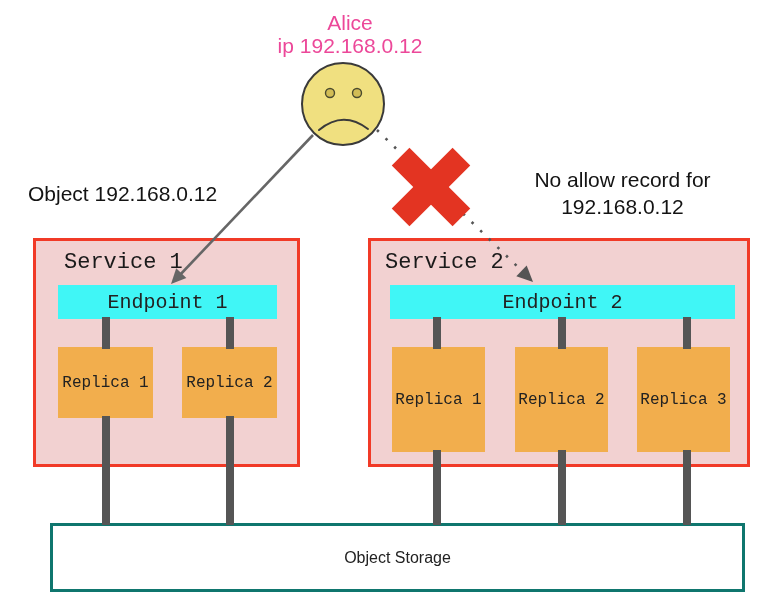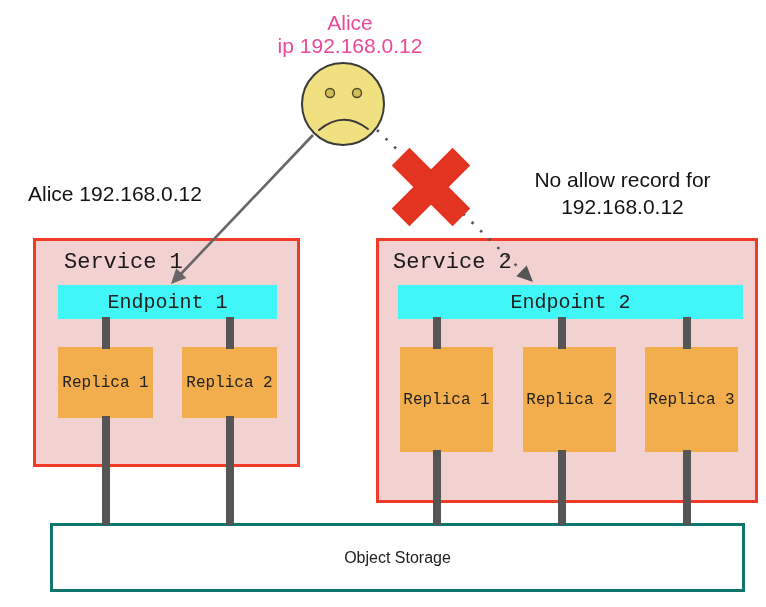--- a/index.html
+++ b/index.html
@@ -10,21 +10,21 @@
   .abs{position:absolute;}
   
   #alice-label{left:250px;top:11px;width:200px;text-align:center;font-size:21px;line-height:23px;color:#ec4899;}
   #allow-note{left:28px;top:182px;font-size:21px;color:#131313;white-space:nowrap;}
   #deny-note{left:500px;top:166px;width:245px;text-align:center;font-size:21px;line-height:27px;color:#131313;}
   
   .service-box{
     box-sizing:border-box;border:3px solid #f13a27;background:#f2d1d1;font-family:Liberation Mono, monospace;
   }
   #service1-box{left:33px;top:238px;width:267px;height:229px;}
-  #service2-box{left:376px;top:238px;width:382px;height:265px;}
+  #service2-box{left:368px;top:238px;width:382px;height:229px;}
   .service-label{position:absolute;left:28px;top:9px;font-size:22px;color:#1a1a1a;}
   #service2-box .service-label{left:14px;}
   .endpoint-bar{
     position:absolute;top:44px;height:34px;background:#40f6f6;
     display:flex;align-items:center;justify-content:center;
     font-size:20px;color:#222;
   }
   #endpoint1-bar{left:22px;width:219px;}
   #endpoint2-bar{left:19px;width:345px;}
   .replica-box{
@@ -49,21 +49,21 @@
 </head>
 <body>
 
 <div id="canvas">
 
   <div class="abs" id="alice-label">
     <div>Alice</div>
     <div>ip 192.168.0.12</div>
   </div>
 
-  <div class="abs" id="allow-note">Alice 192.168.0.12</div>
+  <div class="abs" id="allow-note">Object 192.168.0.12</div>
   <div class="abs" id="deny-note">
     <div>No allow record for</div>
     <div>192.168.0.12</div>
   </div>
 
   <div class="abs service-box" id="service1-box">
     <div class="service-label">Service 1</div>
     <div class="endpoint-bar" id="endpoint1-bar">Endpoint 1</div>
     <div class="replica-box" id="s1-replica1">Replica 1</div>
     <div class="replica-box" id="s1-replica2">Replica 2</div>

